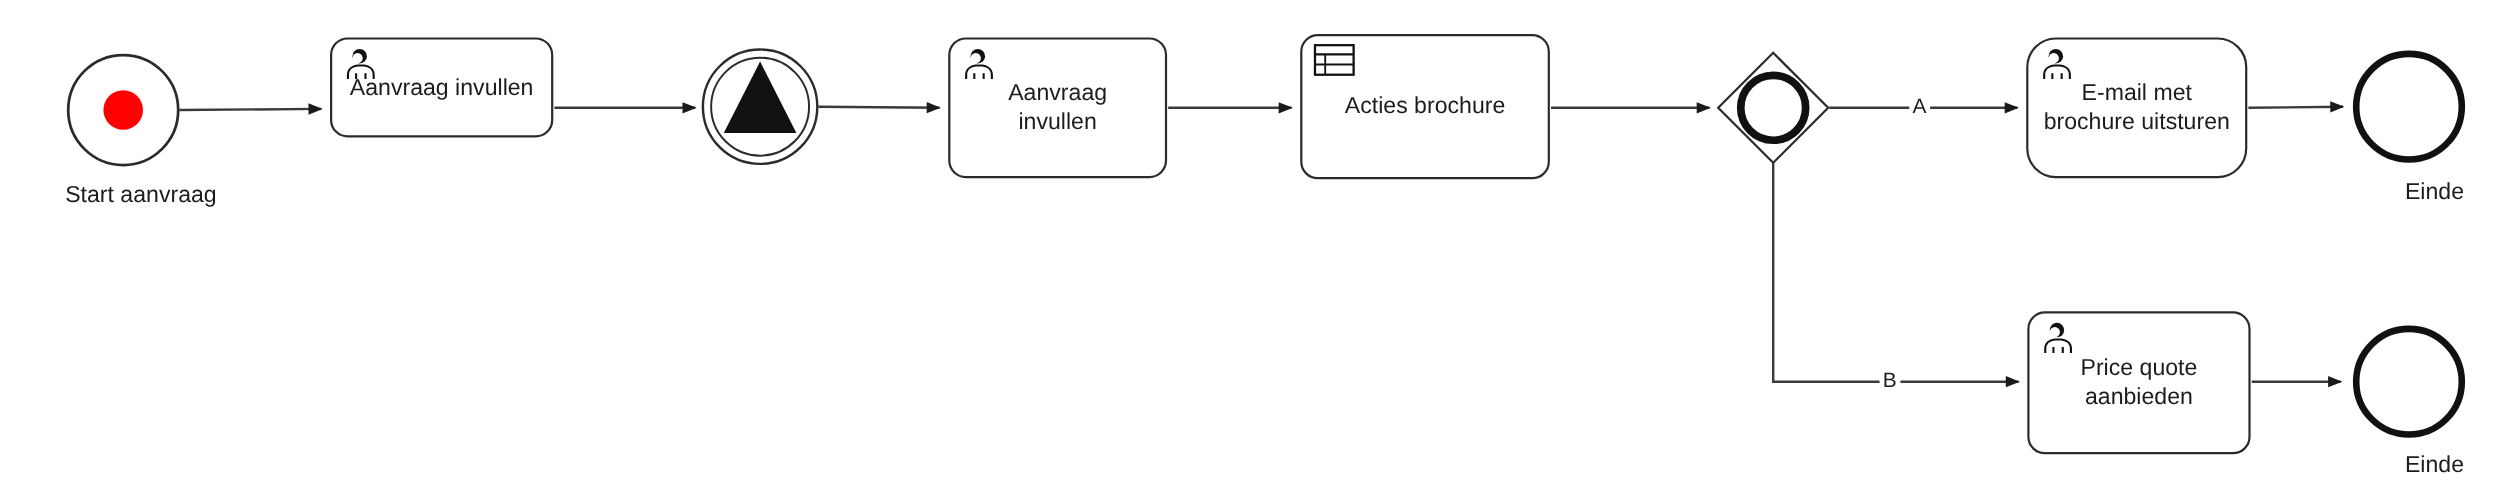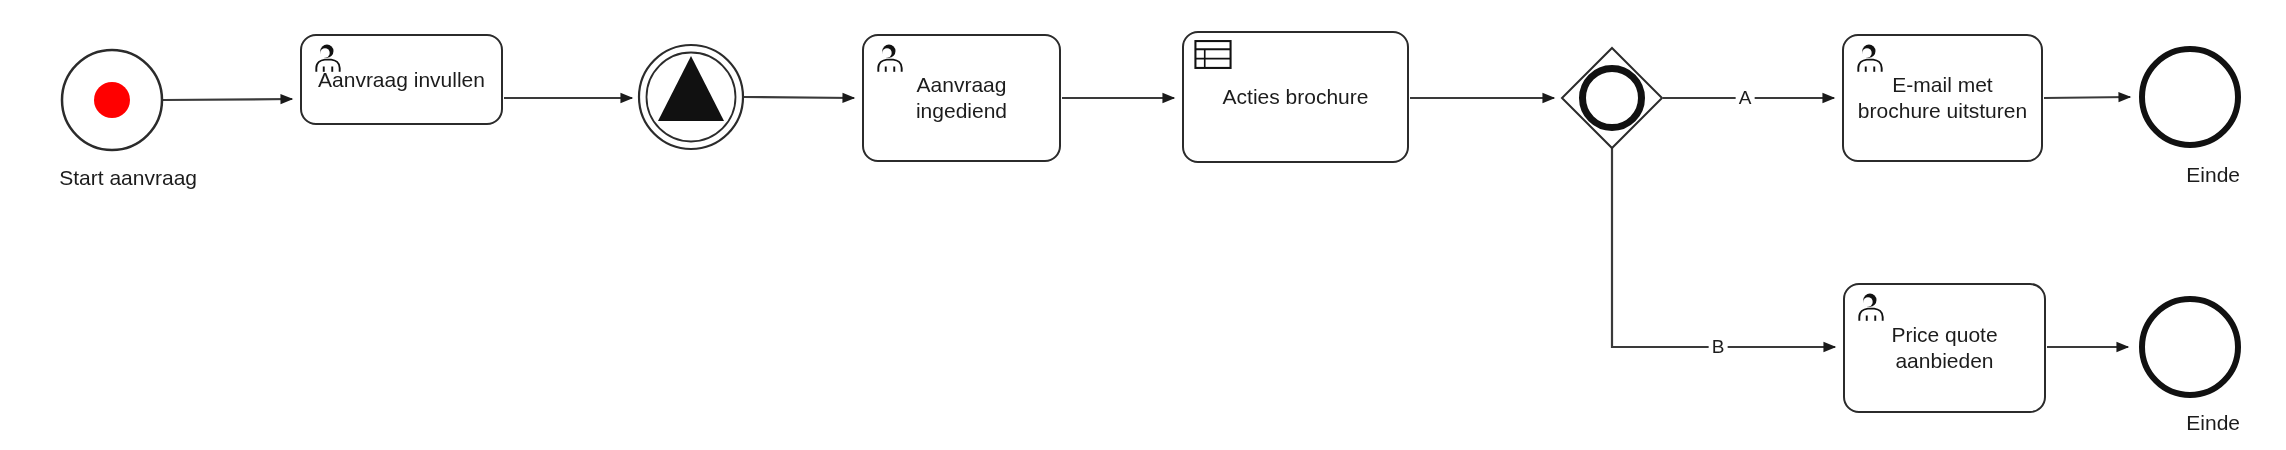--- a/index.html
+++ b/index.html
@@ -103,34 +103,34 @@
 
   <div class="task" style="left:862px; top:34px; width:199px; height:128px;">
     <svg class="task-icon" width="34" height="32" viewBox="0 0 32 30">
       <path d="M5,28 v-3.5 c0,-5 4,-7.5 8,-8 h6 c4,0.5 8,3 8,8 V28" fill="none" stroke="#111" stroke-width="1.8"></path>
       <circle cx="15" cy="8.5" r="6.2" fill="#111"></circle>
       <circle cx="13.2" cy="10.2" r="4.4" fill="#fff"></circle>
       <line x1="12" y1="23" x2="12" y2="28" stroke="#111" stroke-width="1.8"></line>
       <line x1="20" y1="23" x2="20" y2="28" stroke="#111" stroke-width="1.8"></line>
     </svg>
     <div class="label">Aanvraag
-ingediend</div>
+invullen</div>
   </div>
 
   <div class="task" style="left:1182px; top:31px; width:227px; height:132px;">
     <svg class="task-icon" width="40" height="31" viewBox="0 0 38 30">
       <rect x="2" y="2" width="34" height="26" fill="#fff" stroke="#111" stroke-width="2"></rect>
       <line x1="2" y1="10" x2="36" y2="10" stroke="#111" stroke-width="2"></line>
       <line x1="2" y1="19" x2="36" y2="19" stroke="#111" stroke-width="1.6"></line>
       <line x1="11" y1="10" x2="11" y2="28" stroke="#111" stroke-width="1.6"></line>
     </svg>
     <div class="label">Acties brochure</div>
   </div>
 
-  <div class="task" style="left:1842px; top:34px; width:201px; height:128px;">
+  <div class="task" style="left:1842px; top:34px; width:201px; height:128px;border-radius:27px;">
     <svg class="task-icon" width="34" height="32" viewBox="0 0 32 30">
       <path d="M5,28 v-3.5 c0,-5 4,-7.5 8,-8 h6 c4,0.5 8,3 8,8 V28" fill="none" stroke="#111" stroke-width="1.8"></path>
       <circle cx="15" cy="8.5" r="6.2" fill="#111"></circle>
       <circle cx="13.2" cy="10.2" r="4.4" fill="#fff"></circle>
       <line x1="12" y1="23" x2="12" y2="28" stroke="#111" stroke-width="1.8"></line>
       <line x1="20" y1="23" x2="20" y2="28" stroke="#111" stroke-width="1.8"></line>
     </svg>
     <div class="label">E-mail met
 brochure uitsturen</div>
   </div>

